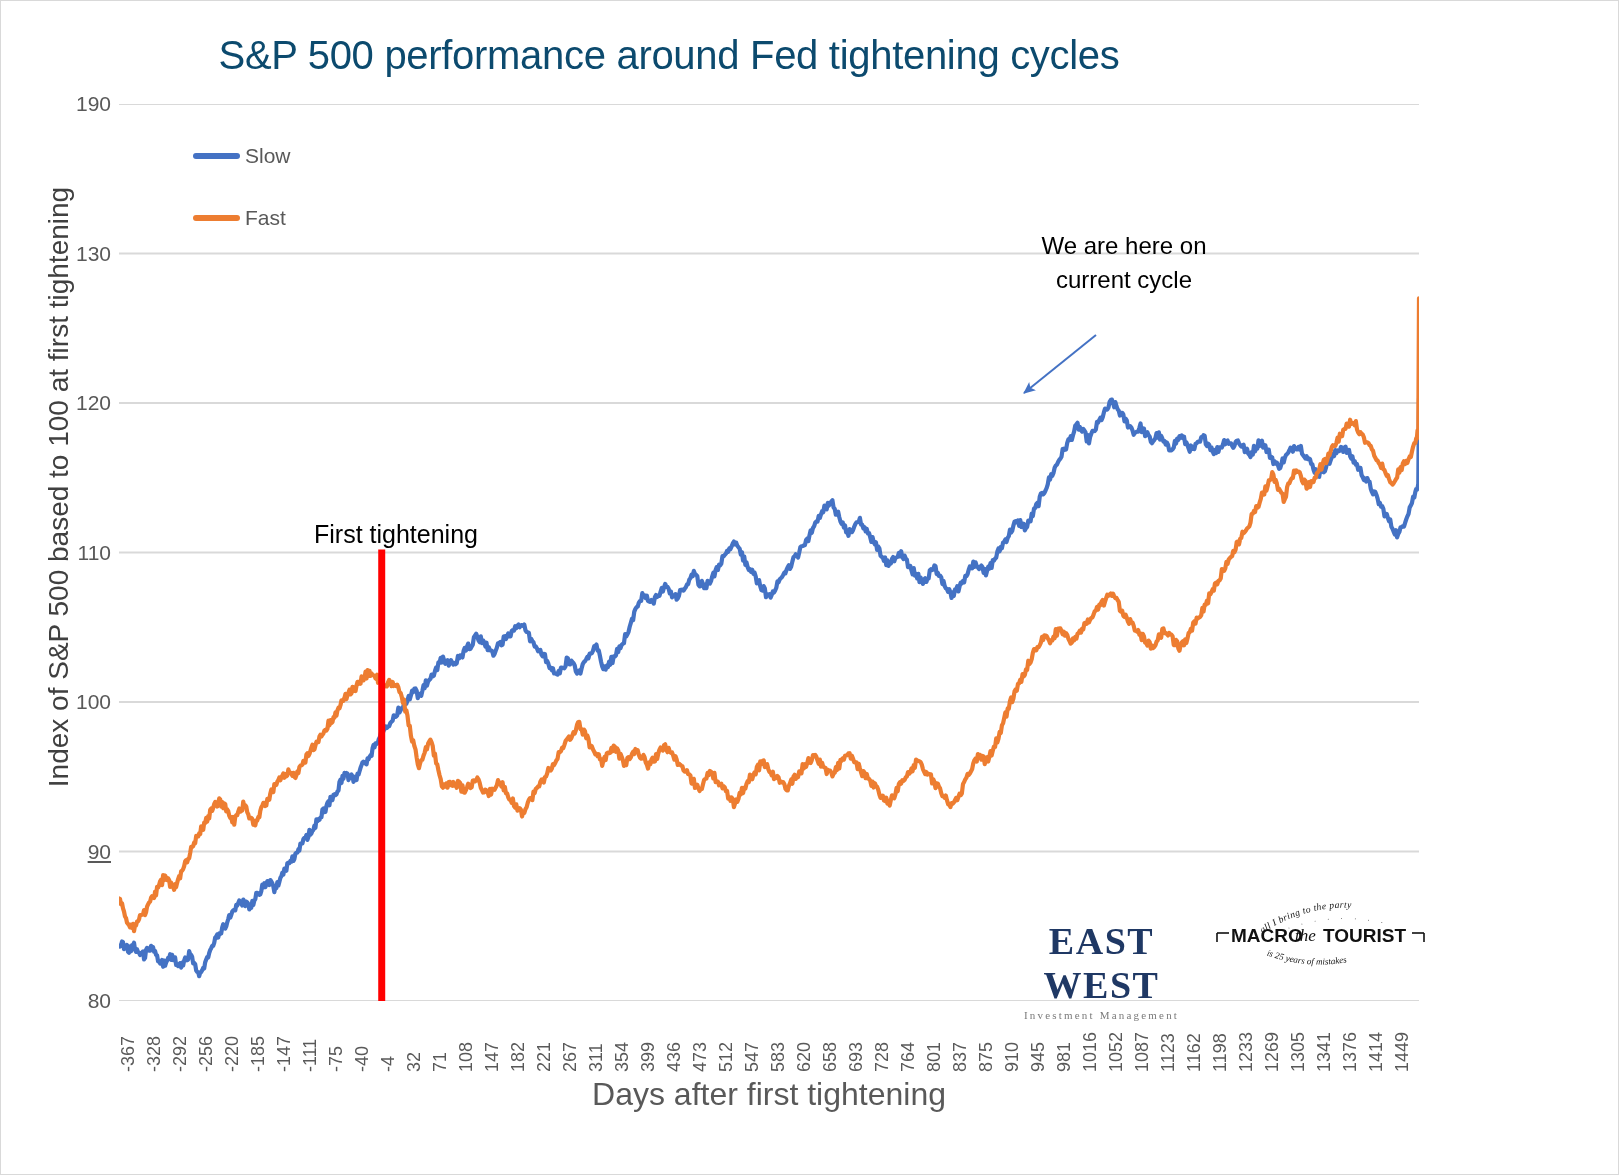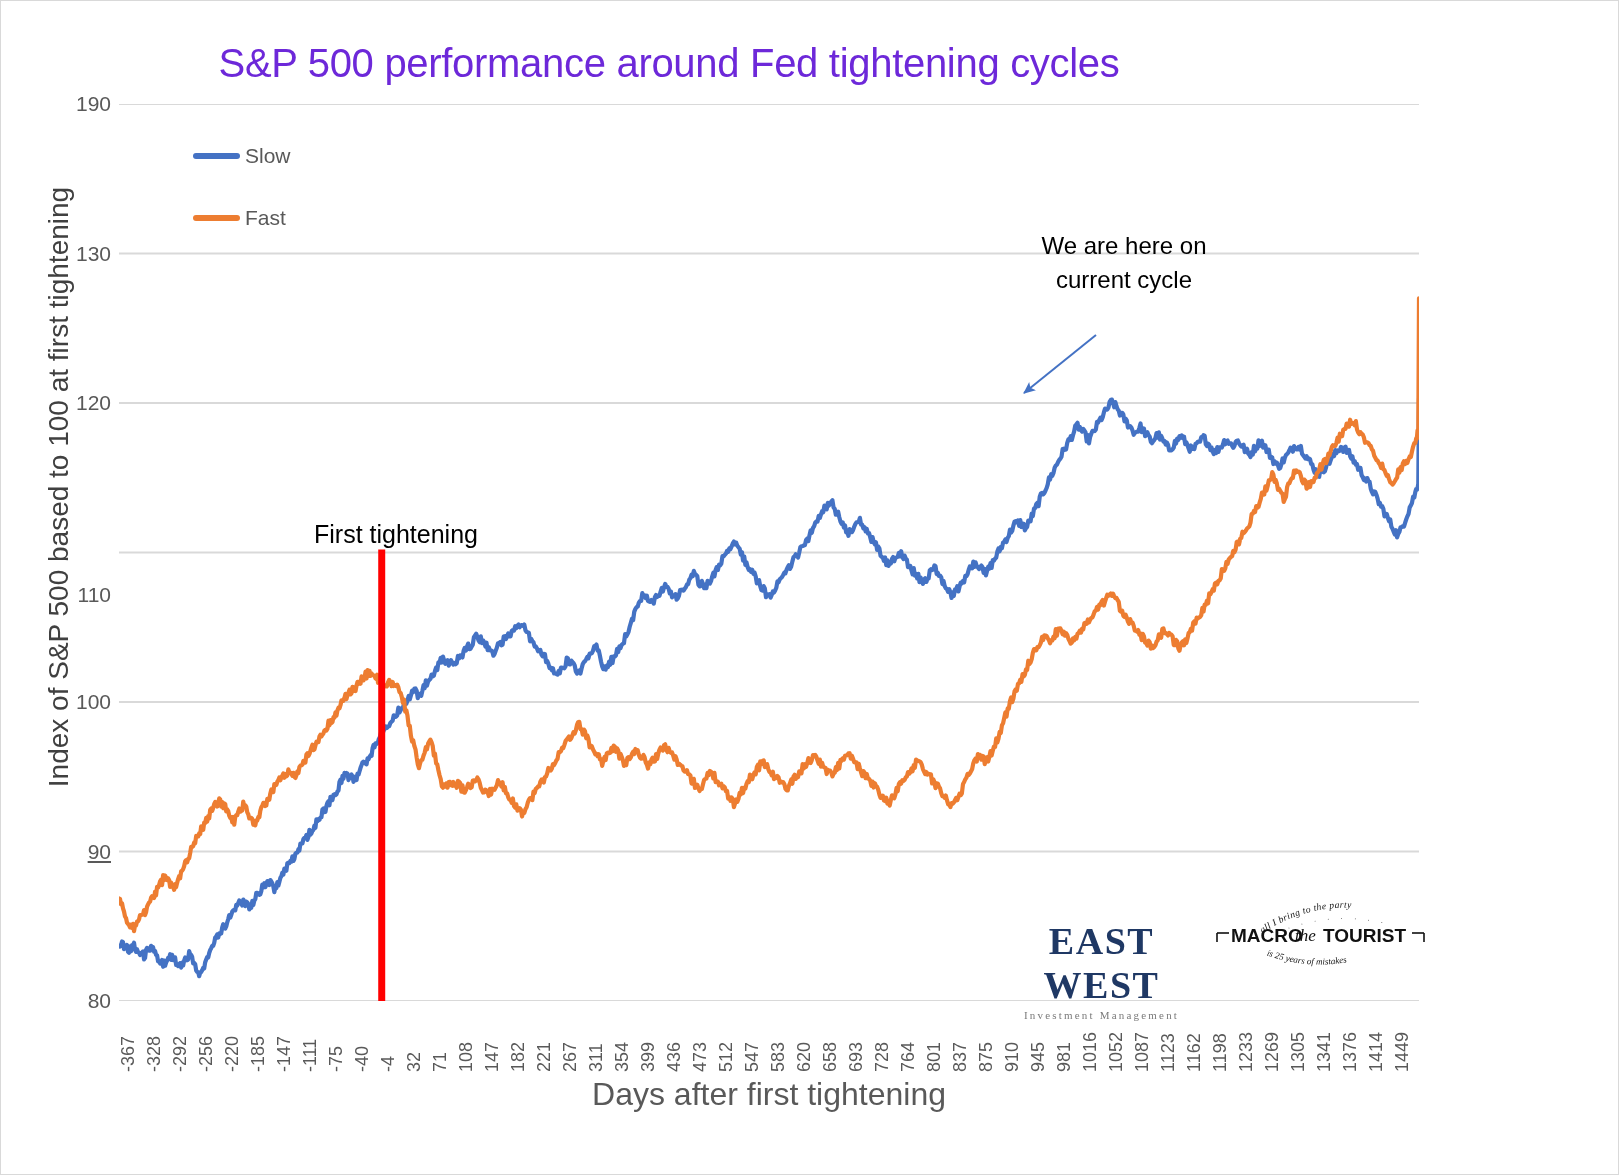--- a/index.html
+++ b/index.html
@@ -10,24 +10,24 @@
     overflow:hidden;
     position:relative;
   }
   #frame{
     position:absolute;left:0;top:0;width:1619px;height:1175px;
     border:1px solid #d9d9d9;
     box-sizing:border-box;
     background:#fff;
   }
   #chart-title{
-    position:absolute;left:0;top:40px;width:1336px;
+    position:absolute;left:0;top:32px;width:1336px;
     text-align:center;
     font-size:40px;
-    color:#6d28d9;
+    color:#0c4a6e;
     font-family:"Liberation Sans", sans-serif;
     letter-spacing:-0.3px;
   }
   
   #plot{
     position:absolute;
     left:118px;top:103px;
     width:1300px;height:897px;
   }
   #plot svg{display:block;}
@@ -113,21 +113,21 @@
 <div id="frame">
 
   <div id="chart-title">S&amp;P 500 performance around Fed tightening cycles</div>
 
   <div id="yaxis-title">Index of S&amp;P 500 based to 100 at first tightening</div>
 
   <div id="ylabels">
       <div class="ylab" style="top: 897px;">80</div>
       <div class="ylab" style="top: 747.5px; text-decoration: underline;">90</div>
       <div class="ylab" style="top: 598px;">100</div>
-      <div class="ylab" style="top: 448.5px; margin-top: 42px;">110</div>
+      <div class="ylab" style="top: 448.5px;">110</div>
       <div class="ylab" style="top: 299px;">120</div>
       <div class="ylab" style="top: 149.5px;">130</div>
       <div class="ylab" style="top: 0px;">190</div>
     </div>
 
   <div id="plot">
     <svg id="plot-svg" width="1300" height="897" viewBox="0 0 1300 897">
       <g id="gridlines">
           <line x1="0" x2="1300" y1="897" y2="897" stroke="#D9D9D9" stroke-width="2"></line>
           <line x1="0" x2="1300" y1="747.5" y2="747.5" stroke="#D9D9D9" stroke-width="2"></line>

